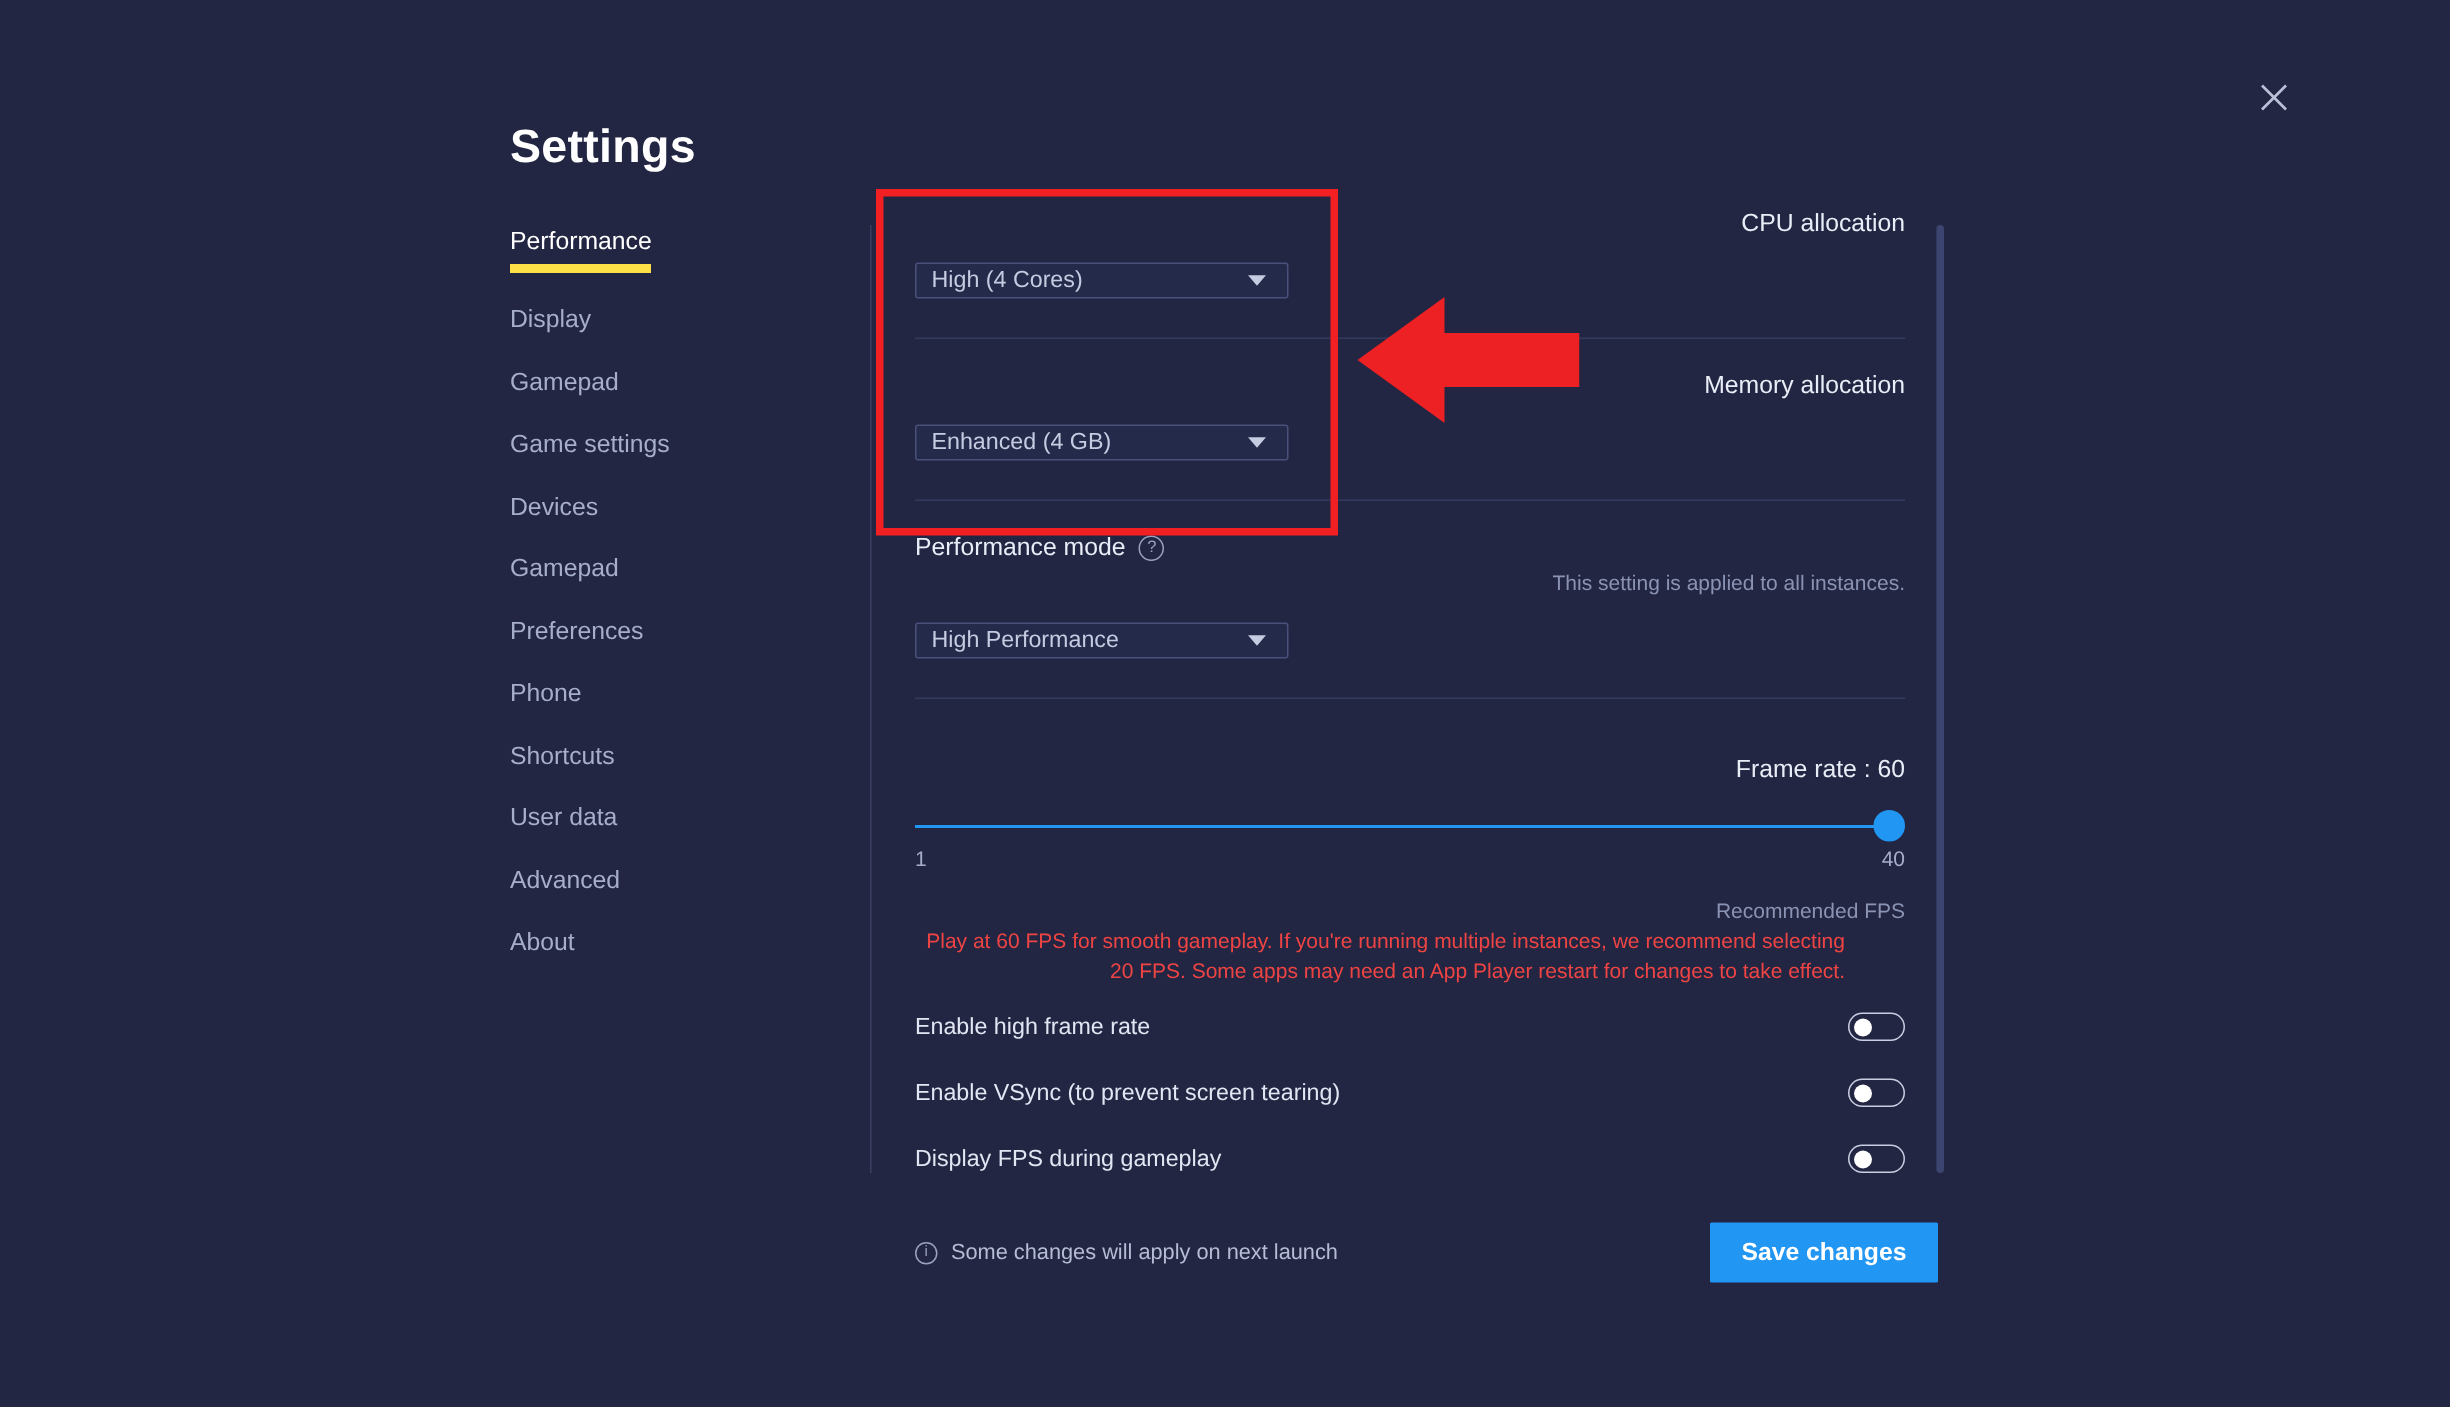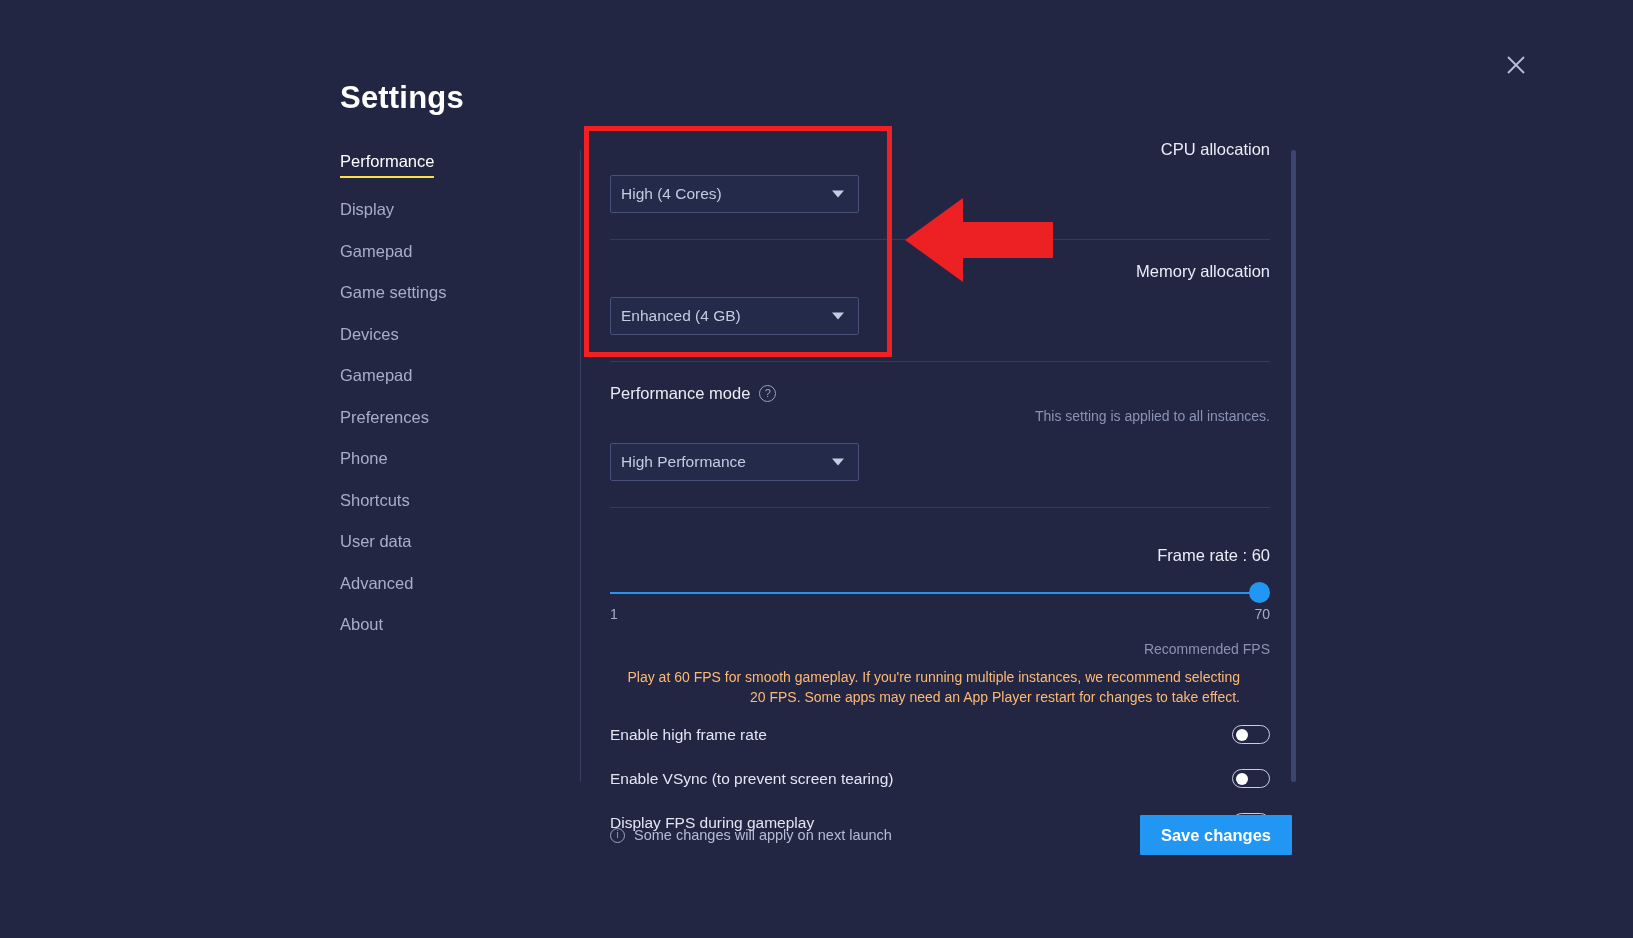--- a/index.html
+++ b/index.html
@@ -48,21 +48,21 @@
     padding: 0;
     margin-bottom: 22.5px;
     cursor: pointer;
     display: inline-block;
     width: auto;
     line-height: 1.15;
   }
   .nav-row { line-height: 0; }
   .nav-item.active {
     color: #ffffff;
-    border-bottom: 2px solid #fde047;
+    border-bottom: 6px solid #fde047;
     padding-bottom: 5px;
   }
 
   
   #content-divider {
     position: absolute;
     left: 580px; top: 150px;
     width: 1px; height: 632px;
     background: #3a4062;
   }
@@ -93,21 +93,21 @@
   .section-label {
     font-size: 16.5px;
     color: #e9edf7;
     margin: 0 0 16px 0;
   }
 
   
   .select {
     position: relative;
     width: 249px;
-    height: 38px;
+    height: 24px;
     border: 1px solid #49507a;
     border-radius: 2px;
     background: #242a4a;
     display: flex;
     align-items: center;
     padding: 0 10px;
     cursor: pointer;
   }
   .select .val {
     font-size: 15.5px;
@@ -182,24 +182,24 @@
   .slider-min { left: 0; }
   .slider-max { right: 0; }
 
   .muted-head {
     font-size: 14px;
     color: #8b93b4;
     margin: 16px 0 2px 0;
   }
   .muted-body {
     font-size: 14px;
-    color: #fdba74;
+    color: #ef4444;
     line-height: 1.45;
     max-width: 620px;
-    margin: 10px;
+    margin: 0;
   }
 
   
   .toggle-row {
     display: flex;
     align-items: center;
     justify-content: space-between;
     height: 34px;
     margin-top: 10px;
   }
@@ -337,21 +337,21 @@
 
   <div class="hr"></div>
 
   <div class="section-label" style="margin-top:38px;margin-bottom:0">Frame rate : 60</div>
 
   <div class="slider-wrap">
     <div class="slider-track"></div>
     <div class="slider-fill" id="fr-fill" style="width: 649px;"></div>
     <div class="slider-thumb" id="fr-thumb" style="left: 639px;"></div>
     <span class="slider-min">1</span>
-    <span class="slider-max">70</span>
+    <span class="slider-max">40</span>
   </div>
 
   <p class="muted-head">Recommended FPS</p>
   <p class="muted-body">Play at 60 FPS for smooth gameplay. If you're running multiple instances, we recommend selecting 20 FPS. Some apps may need an App Player restart for changes to take effect.</p>
 
   <div class="toggle-row">
     <span class="lbl">Enable high frame rate</span>
     <span class="switch">
         <span class="knob"></span>
       </span>

